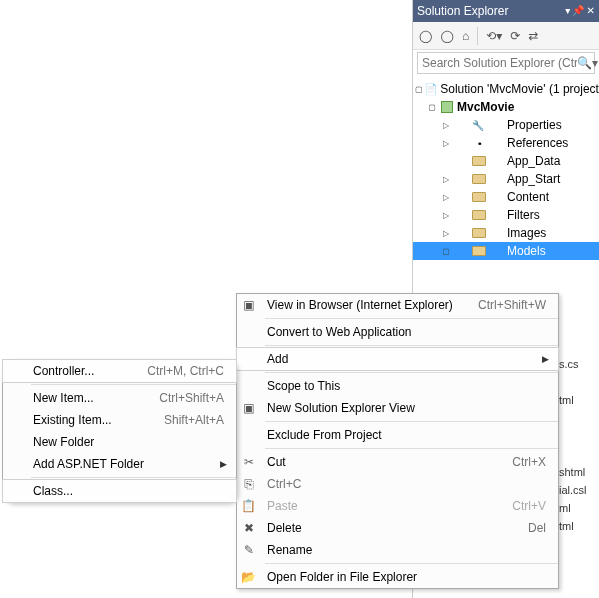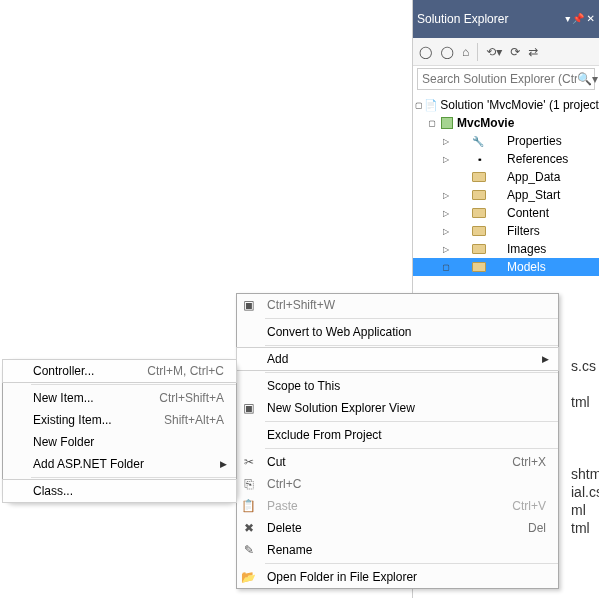--- a/index.html
+++ b/index.html
@@ -1,19 +1,19 @@
 <!DOCTYPE html>
 <html><head>
 <meta charset="utf-8">
 <style>
 * { margin: 0; padding: 0; box-sizing: border-box; font-family: "Segoe UI", Tahoma, sans-serif; font-size: 12px; }
 body { width: 599px; height: 598px; background: #fff; position: relative; overflow: hidden; }
 
 .panel { position: absolute; top: 0; right: 0; width: 187px; background: #fff; border-left: 1px solid #ccc; height: 598px; }
-.panel-title { background: #4d6082; color: #fff; height: 38px; line-height: 22px; padding: 0 4px; display: flex; justify-content: space-between; align-items: center; }
+.panel-title { background: #4d6082; color: #fff; height: 22px; line-height: 22px; padding: 0 4px; display: flex; justify-content: space-between; align-items: center; }
 .panel-title-text { font-weight: normal; }
 .panel-title-icons { display: flex; gap: 2px; }
 .panel-title-icons span { cursor: pointer; font-size: 10px; }
 
 .toolbar { height: 28px; display: flex; align-items: center; padding: 2px 6px; gap: 8px; border-bottom: 1px solid #ddd; background: #f5f5f5; color: #555; }
 .toolbar span { cursor: pointer; }
 .tb-sep { width: 1px; height: 18px; background: #ccc; }
 
 .search { display: flex; align-items: center; border: 1px solid #ccc; margin: 2px 4px; height: 22px; padding: 0 4px; background: #fff; }
 .search input { border: none; outline: none; flex: 1; font-size: 12px; }
@@ -30,21 +30,21 @@
 .folder-icon { background: #e8cf8f; border: 1px solid #b89b4c; width: 14px; height: 10px; border-radius: 1px; }
 .sln-icon::before { content: "📄"; font-size: 11px; }
 .proj-icon { background: #a5d490; border: 1px solid #5a9a3f; width: 12px; height: 12px; }
 .prop-icon::before { content: "🔧"; font-size: 10px; }
 .ref-icon::before { content: "▪▪"; font-size: 8px; letter-spacing: -2px; }
 .bold { font-weight: bold; }
 .ind1 { padding-left: 14px; }
 .ind2 { padding-left: 28px; gap: 20px; }
 
 .peek { position: absolute; right: 0; top: 358px; width: 40px; }
-.peek div { height: 18px; padding: 0 12px; color: #333; font-size: 14px; overflow: hidden; }
+.peek div { height: 18px; padding: 0 0; color: #333; font-size: 11px; overflow: hidden; }
 
 .ctx { position: absolute; background: #fcfcfc; border: 1px solid #aaa; box-shadow: 2px 2px 4px rgba(0,0,0,0.2); }
 .ctx-main { left: 236px; top: 293px; width: 323px; }
 .ctx-sub { left: 2px; top: 359px; width: 235px; border-radius: 11px; }
 .ctx-row { display: flex; align-items: center; height: 22px; padding: 0 4px 0 0; gap: 6px; cursor: pointer; }
 .ctx-row.hl { background: #fefefe; outline: 1px solid #d0d0d0; }
 .ctx-row.dis { color: #aaa; }
 .ctx-icon { width: 24px; display: flex; justify-content: center; color: #555; font-size: 12px; }
 .ctx-label { flex: 1; }
 .ctx-short { color: #737373; padding-right: 8px; }
@@ -156,20 +156,21 @@
     <div>shtml</div>
     <div>ial.csl</div>
     <div>ml</div>
     <div>tml</div>
     <div></div>
 </div>
 
 <div class="ctx ctx-main">
   <div class="ctx-row">
       <span class="ctx-icon">▣</span>
+      <span class="ctx-label">View in Browser (Internet Explorer)</span>
       <span class="ctx-short">Ctrl+Shift+W</span>
     </div>
   <div class="ctx-sep"></div>
   <div class="ctx-row">
       <span class="ctx-icon"></span>
       <span class="ctx-label">Convert to Web Application</span>
     </div>
   <div class="ctx-sep"></div>
   <div class="ctx-row hl">
       <span class="ctx-icon"></span>

